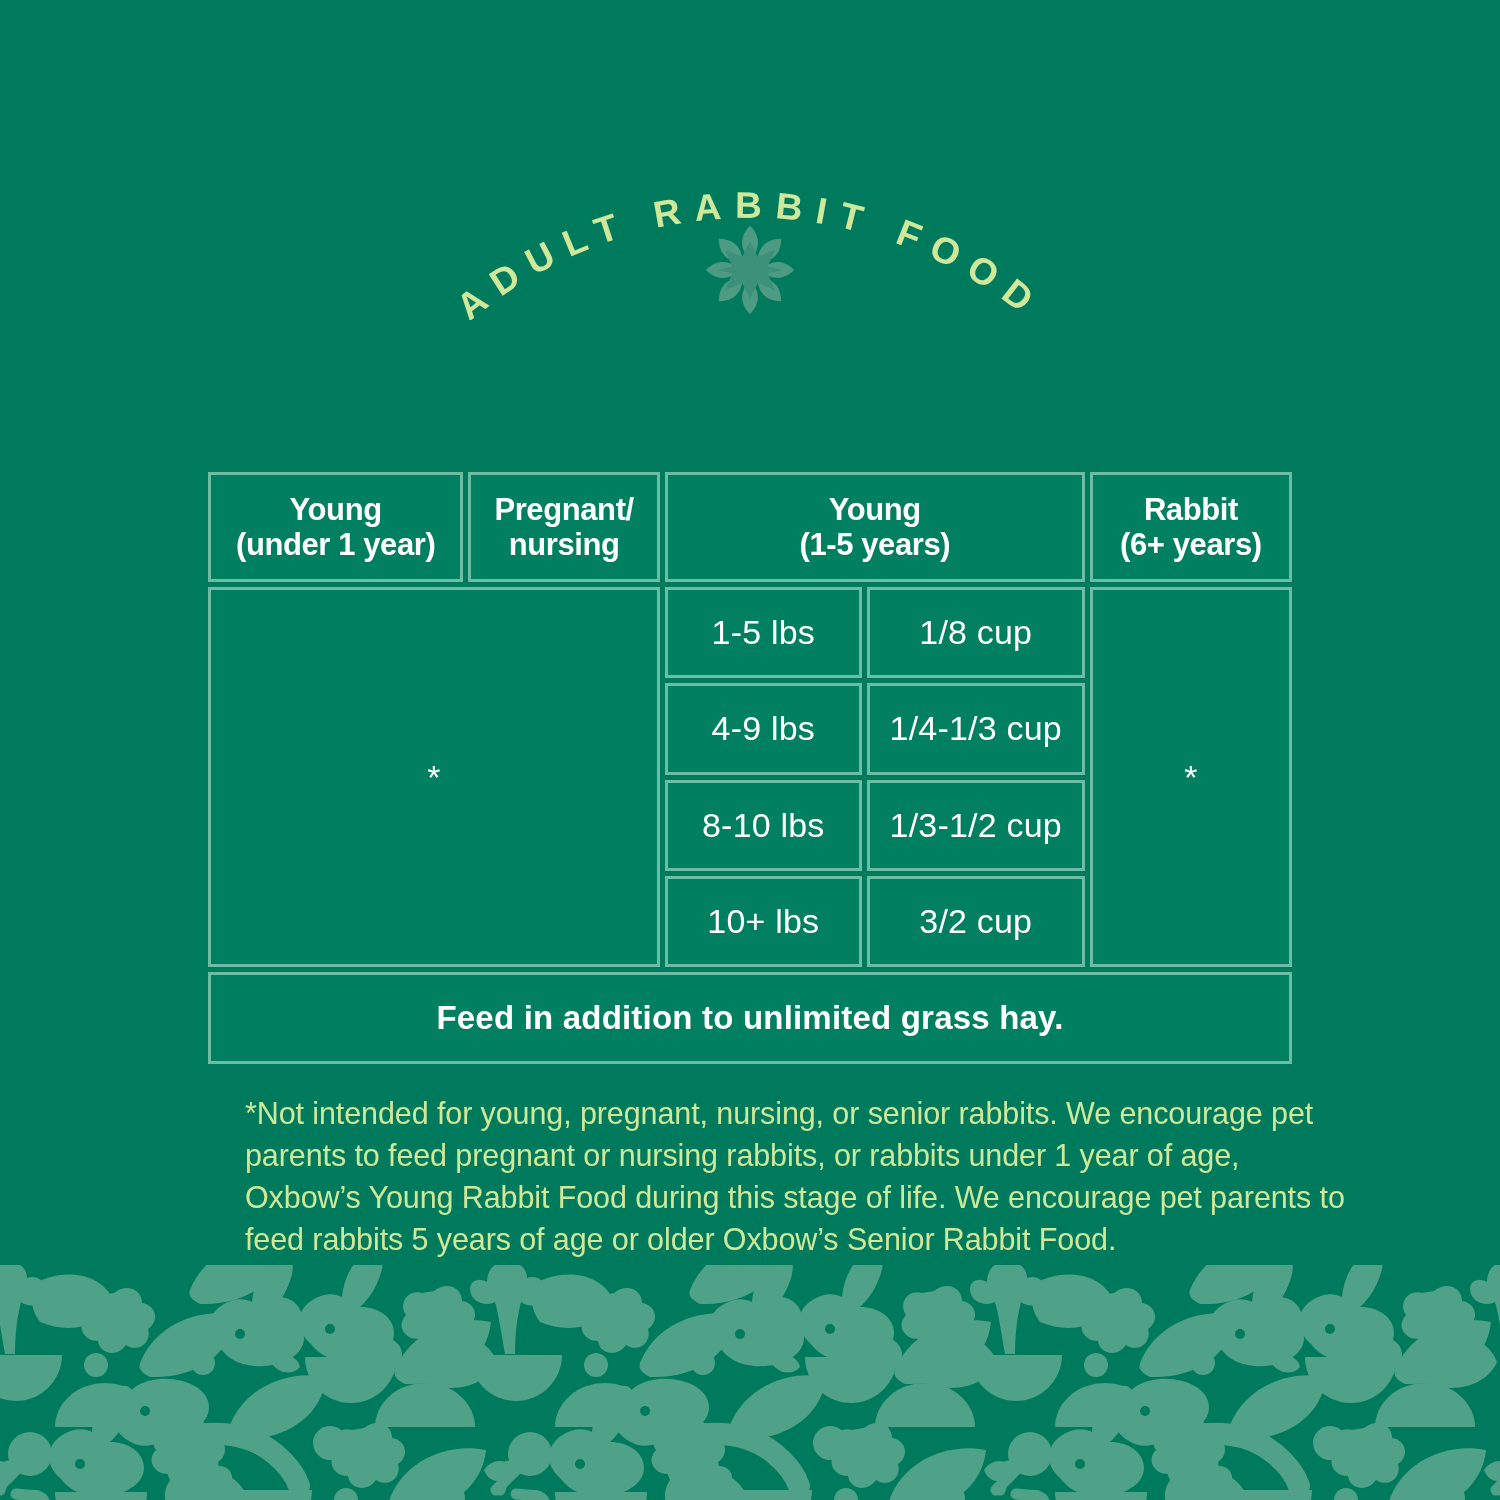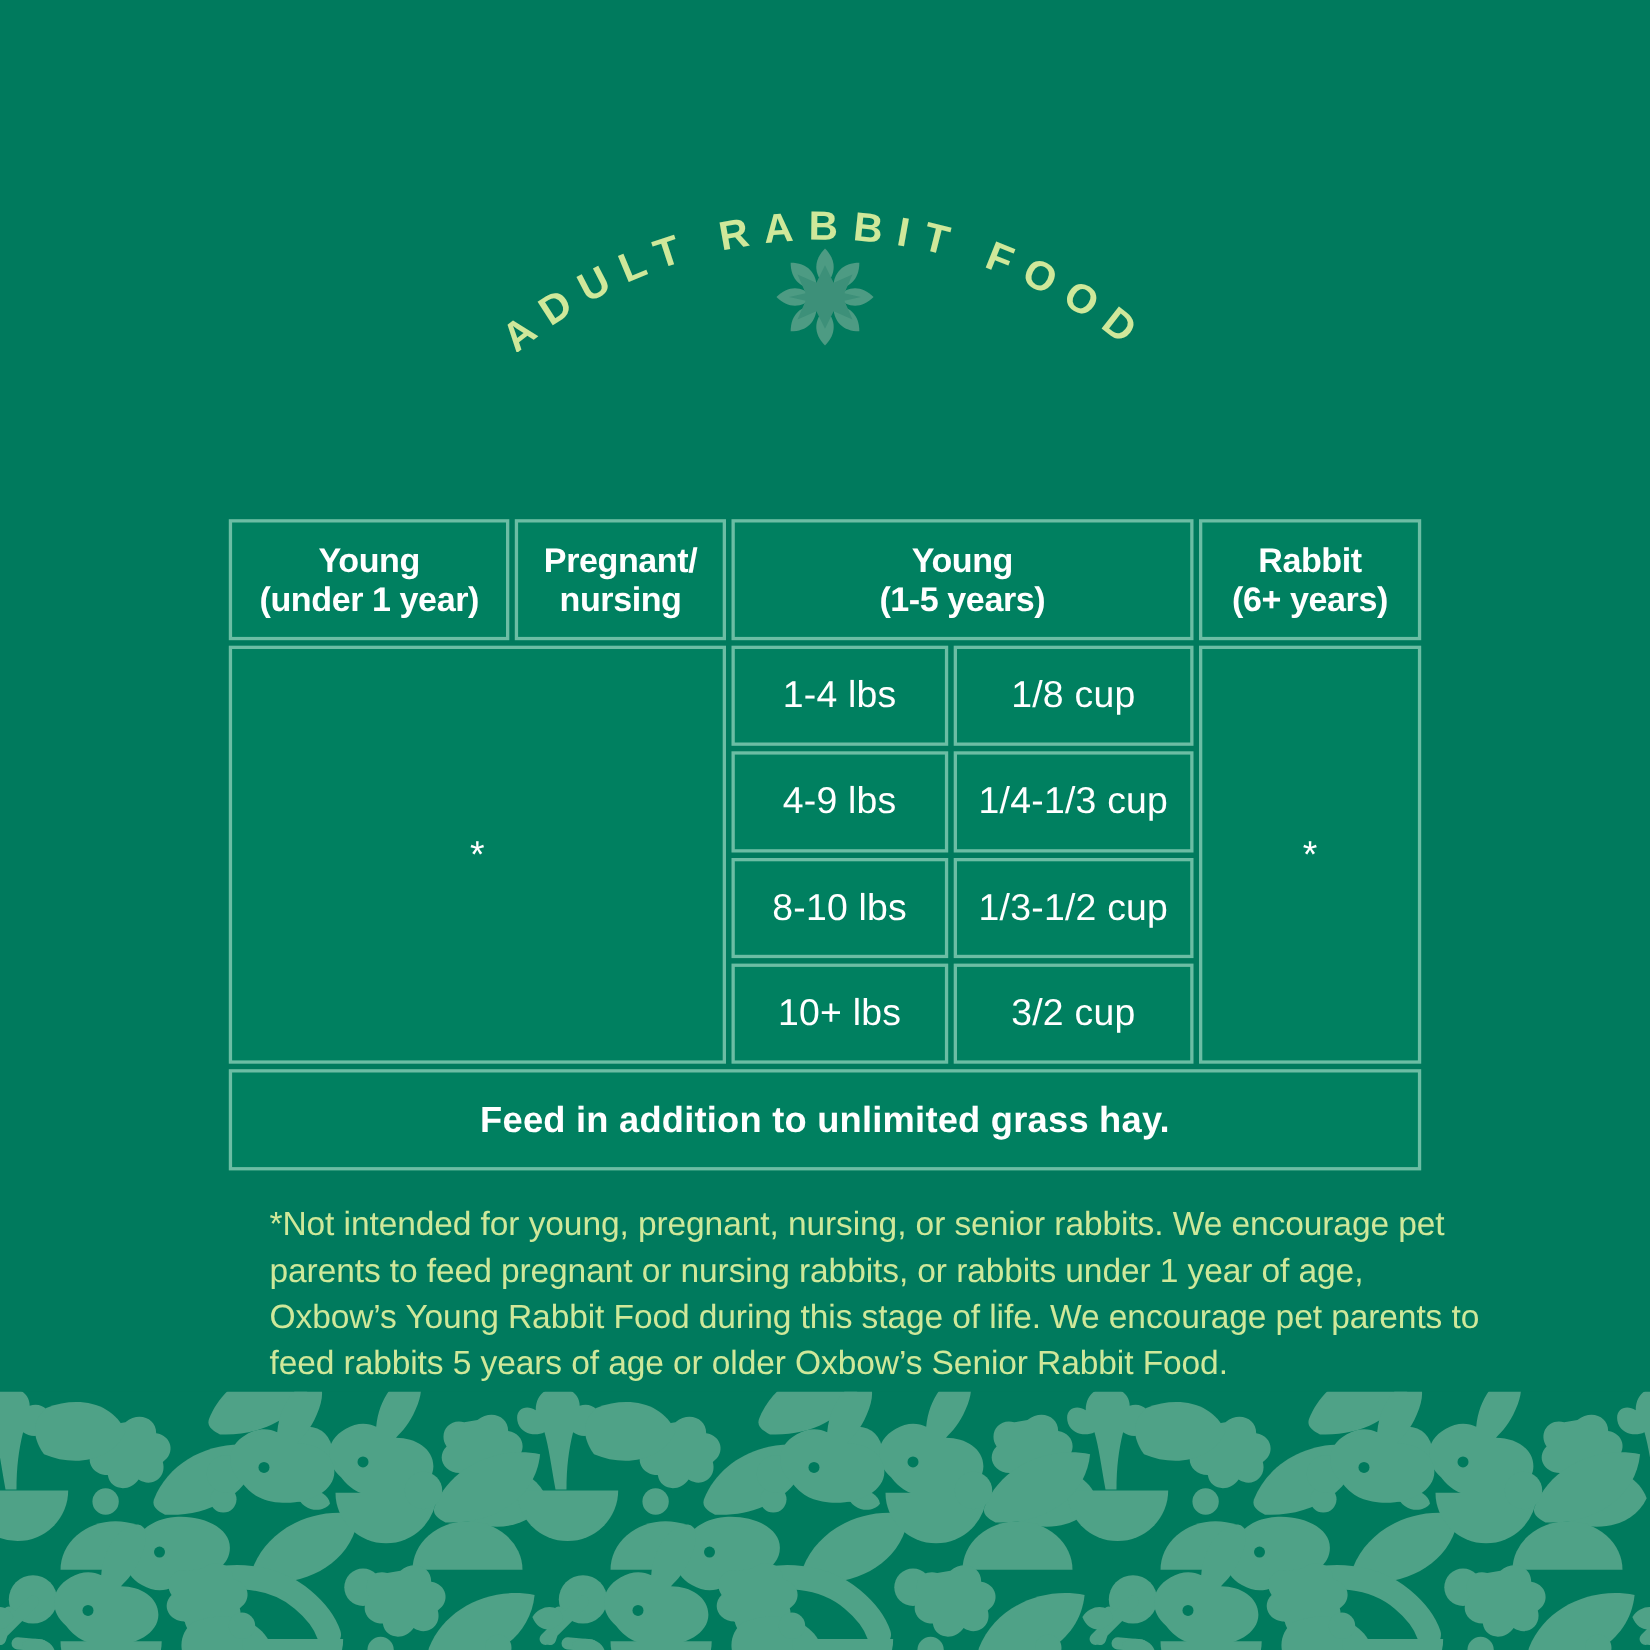--- a/index.html
+++ b/index.html
@@ -190,21 +190,21 @@
             <span>(1-5 years)</span>
           </td>
           <td class="head">
             <span>Rabbit</span><br>
             <span>(6+ years)</span>
           </td>
         </tr>
 
         <tr>
           <td class="star" colspan="2" rowspan="4">*</td>
-          <td class="body-cell">1-4 lbs</td>
+          <td class="body-cell">1-5 lbs</td>
           <td class="body-cell">1/8 cup</td>
           <td class="star" rowspan="4">*</td>
         </tr>
         <tr>
           <td class="body-cell">4-9 lbs</td>
           <td class="body-cell">1/4-1/3 cup</td>
         </tr>
         <tr>
           <td class="body-cell">8-10 lbs</td>
           <td class="body-cell">1/3-1/2 cup</td>

